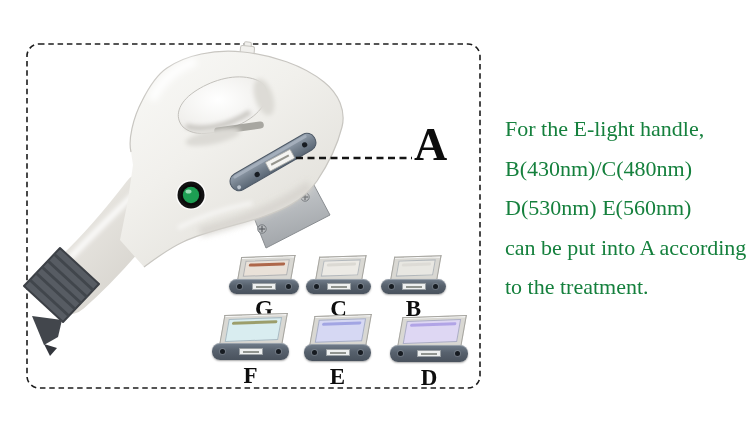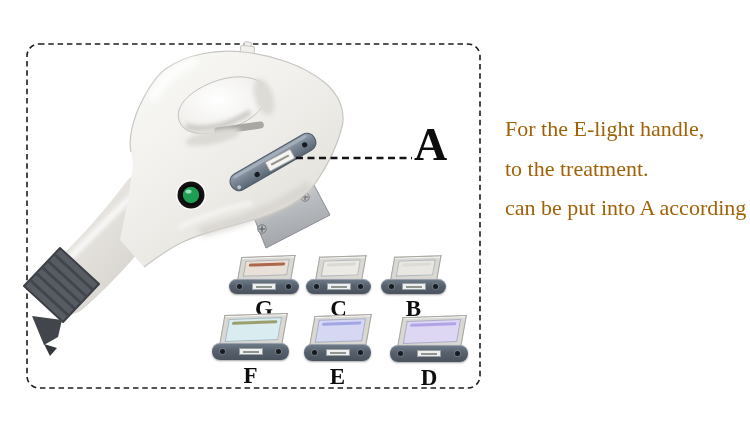--- a/index.html
+++ b/index.html
@@ -6,21 +6,21 @@
   .canvas{position:relative;width:750px;height:431px;background:#ffffff;overflow:hidden;
           font-family:"Liberation Serif","DejaVu Serif",serif;}
   #device-svg{position:absolute;left:0;top:0;}
 
   
   .label-a{position:absolute;left:414px;top:122px;font-size:46px;font-weight:700;
            color:#0d0d0d;line-height:1;}
 
   
   .desc{position:absolute;left:505px;top:109px;width:244px;font-size:22px;
-        line-height:39.5px;color:#a16207;}
+        line-height:39.5px;color:#15803d;}
 
   
   .filter-unit{position:absolute;}
   .plate{position:absolute;top:0;background:#d9d8d3;border:1px solid #a6a5a0;
          border-bottom-color:#8e8d88;transform:skewX(-12deg) rotate(-2deg);
          transform-origin:50% 100%;box-shadow:inset 0 1px 0 rgba(255,255,255,.85);
          box-sizing:border-box;}
   .glass{position:absolute;left:4px;right:4px;top:3px;bottom:4px;
          border:1px solid rgba(110,125,140,.45);}
   .strip{position:absolute;left:3px;right:3px;top:2px;height:3px;border-radius:2px;opacity:.92;}
@@ -250,17 +250,19 @@
     <div class="fbase">
       <span class="screw"></span>
       <span class="sticker"></span>
       <span class="screw"></span>
       </div>
     <div class="fletter">D</div>
   </div>
 
   <div class="desc">
     <div>For the E-light handle,</div>
+    <div>B(430nm)/C(480nm)</div>
+    <div>D(530nm) E(560nm)</div>
+    <div>can be put into A according</div>
     <div>to the treatment.</div>
-    <div>can be put into A according</div>
   </div>
 
 </div>
 
 </body></html>

